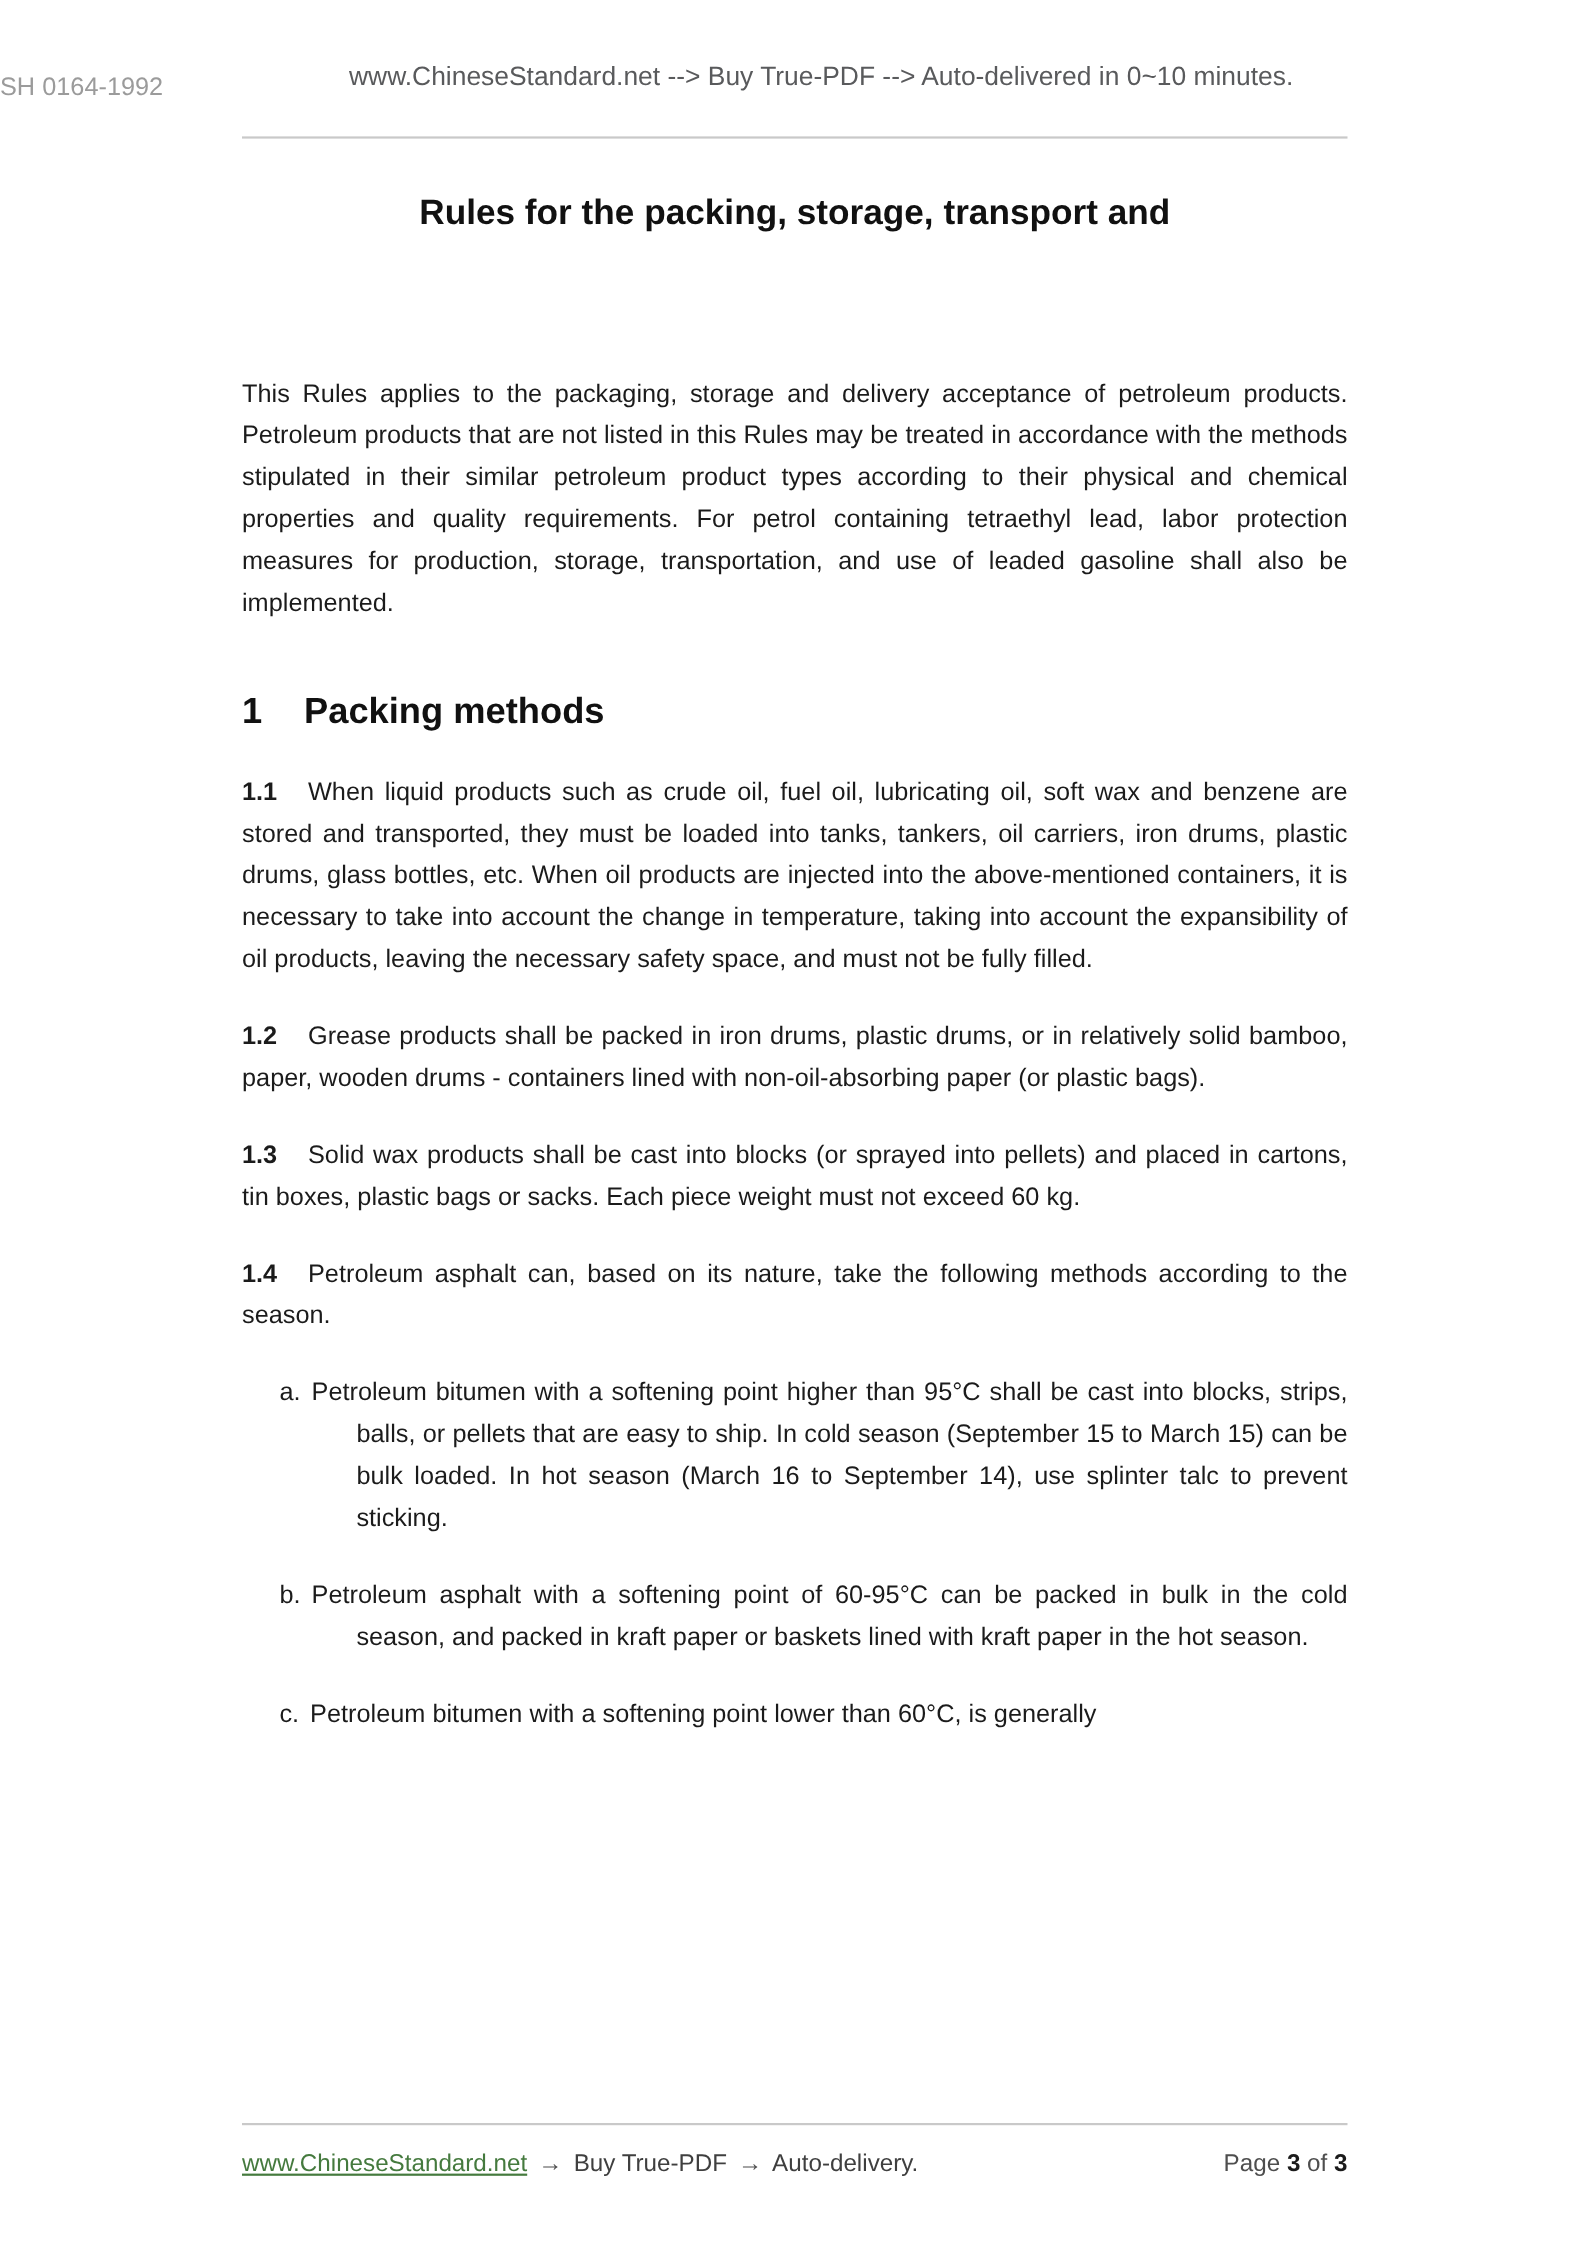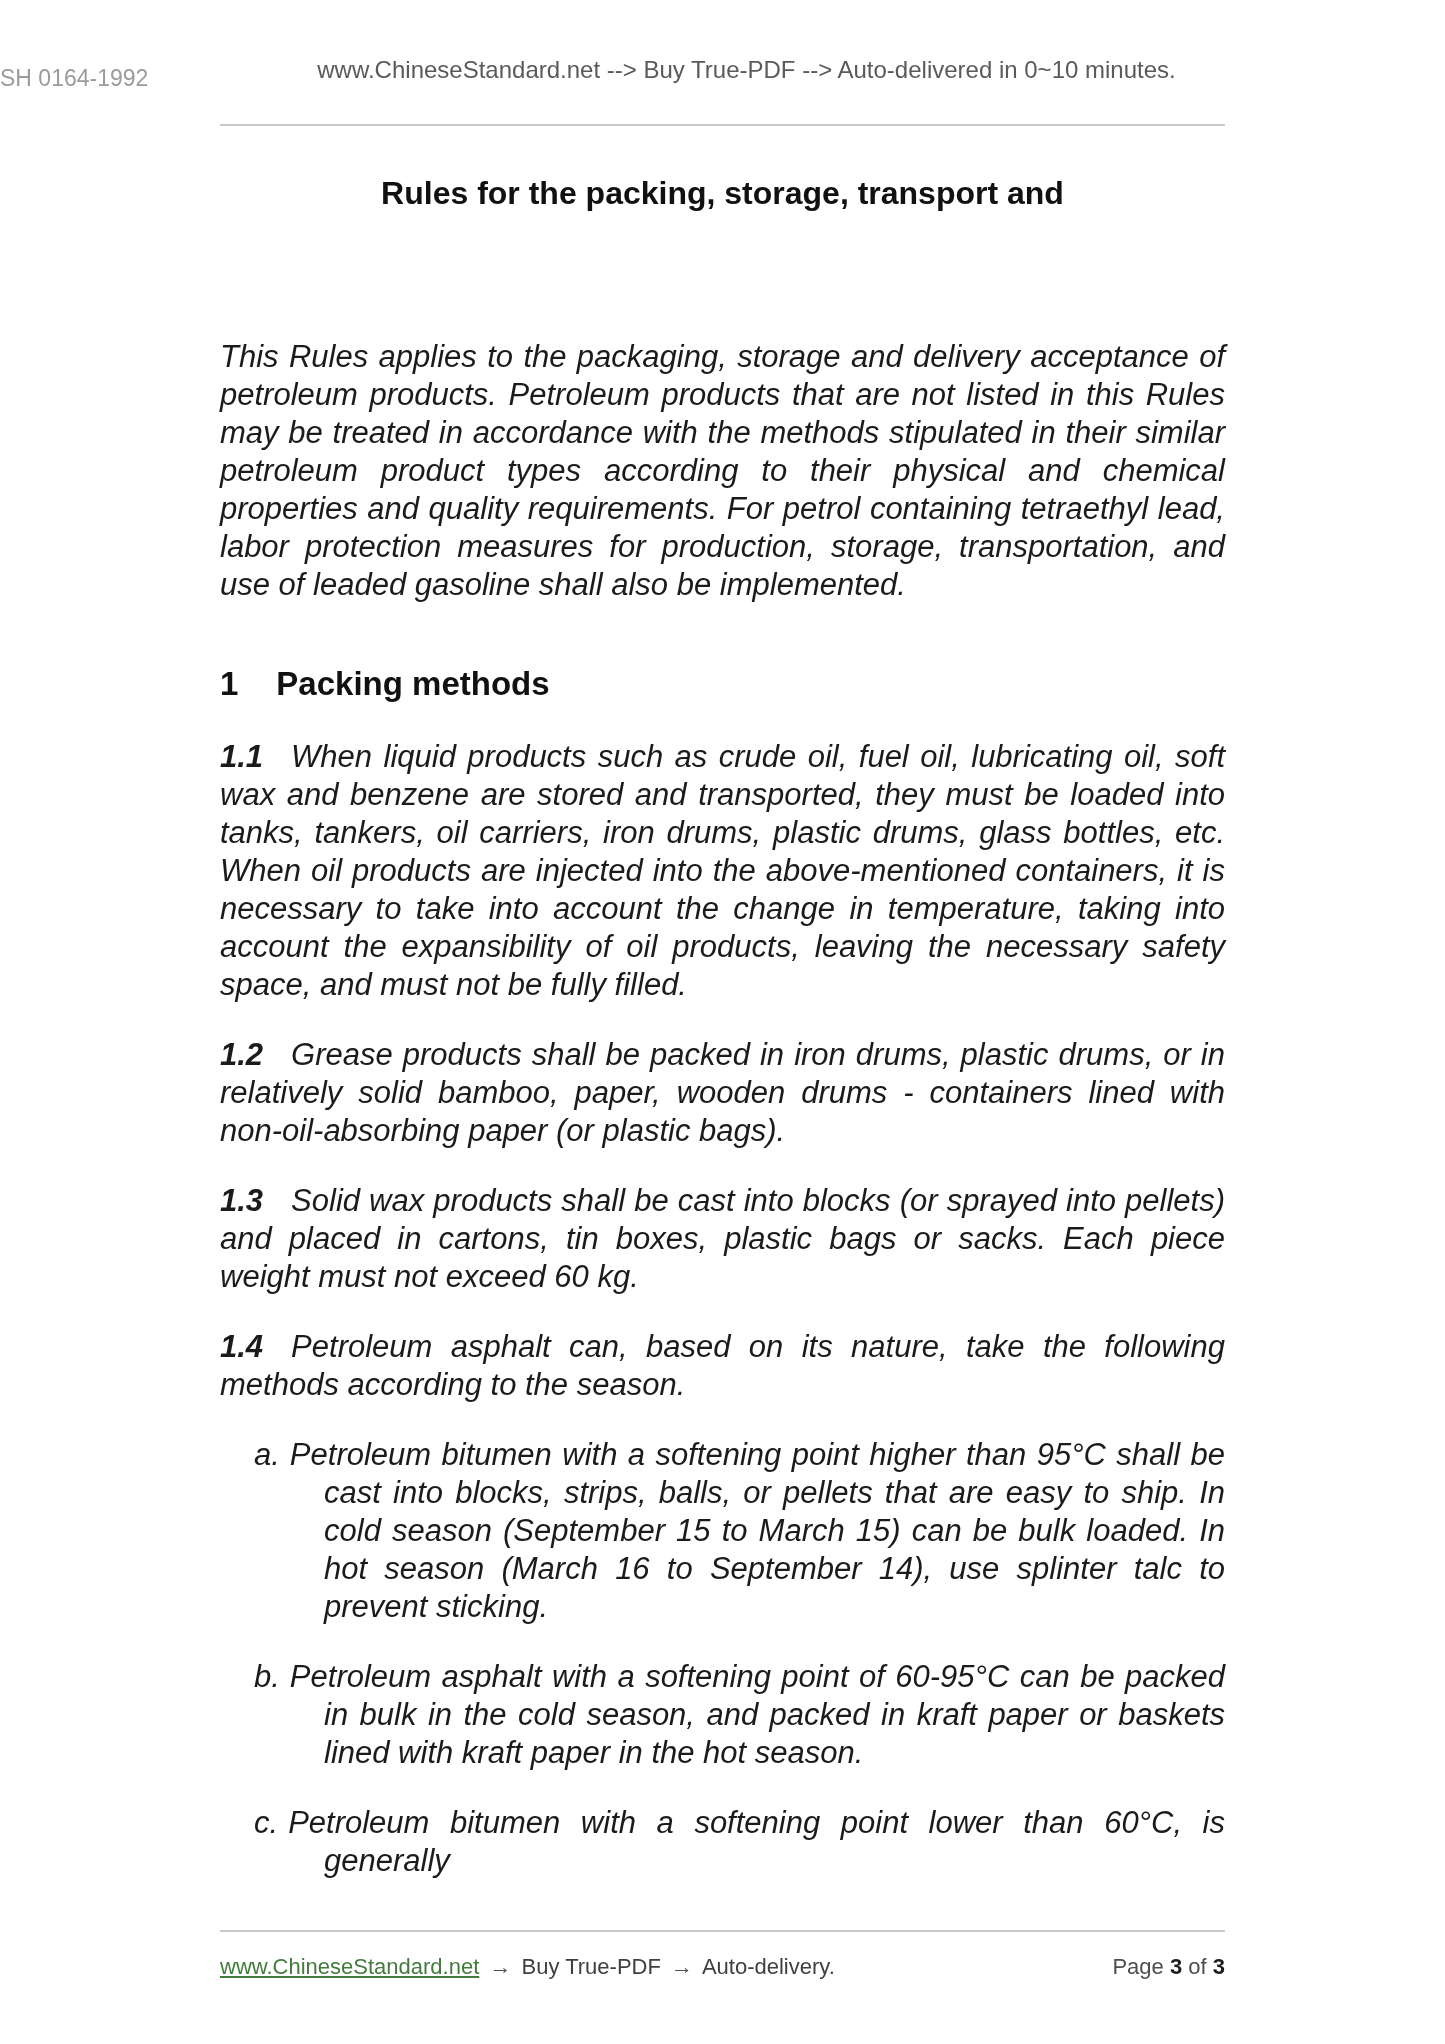--- a/index.html
+++ b/index.html
@@ -68,25 +68,24 @@
     text-align: center;
     font-weight: bold;
     font-size: 32px;
     color: #111111;
   }
   .title-line { line-height: 42px; }
   .title-line + .title-line { margin-top: 34px; }
 
   p { margin: 0; }
   .body-text {
-    font-size: 31px;
+    font-size: 23px;
     line-height: 38px;
     text-align: justify;
     color: var(--body-text, #1b1b1b);
-    font-style: italic;
   }
   .intro { margin-top: 124px; }
 
   .section-heading {
     margin: 58px 0 0 0;
     font-size: 33px;
     font-weight: bold;
     color: #111111;
     line-height: 44px;
   }

